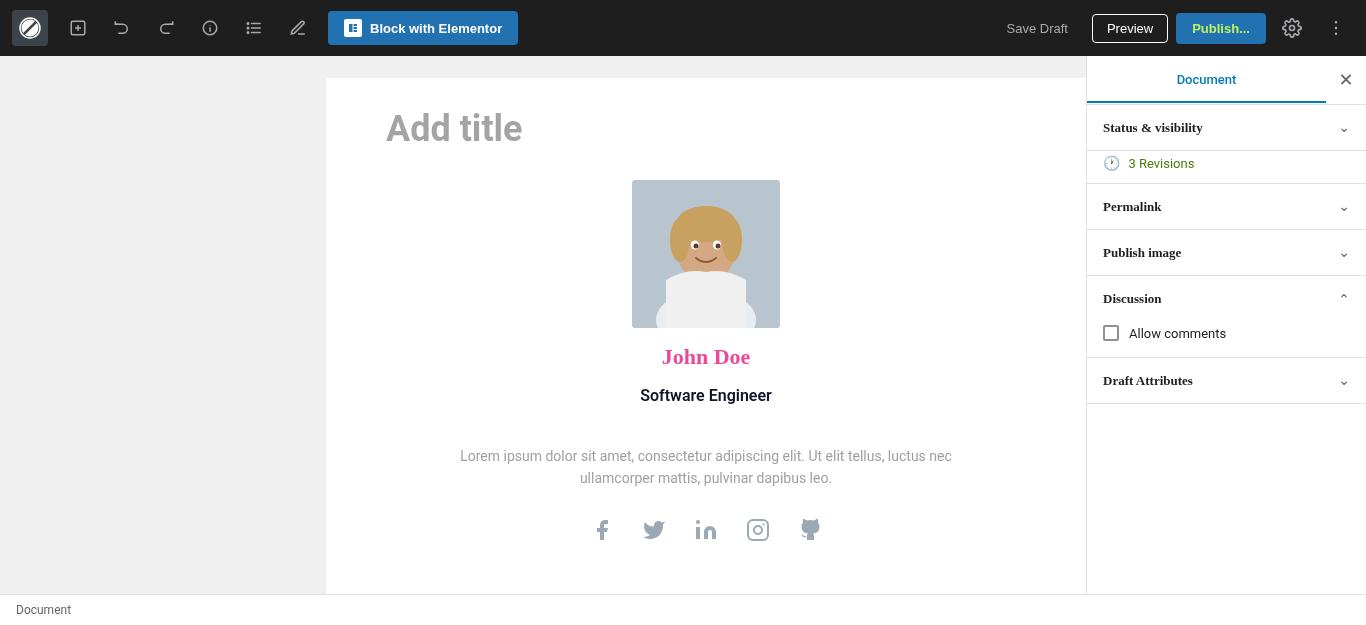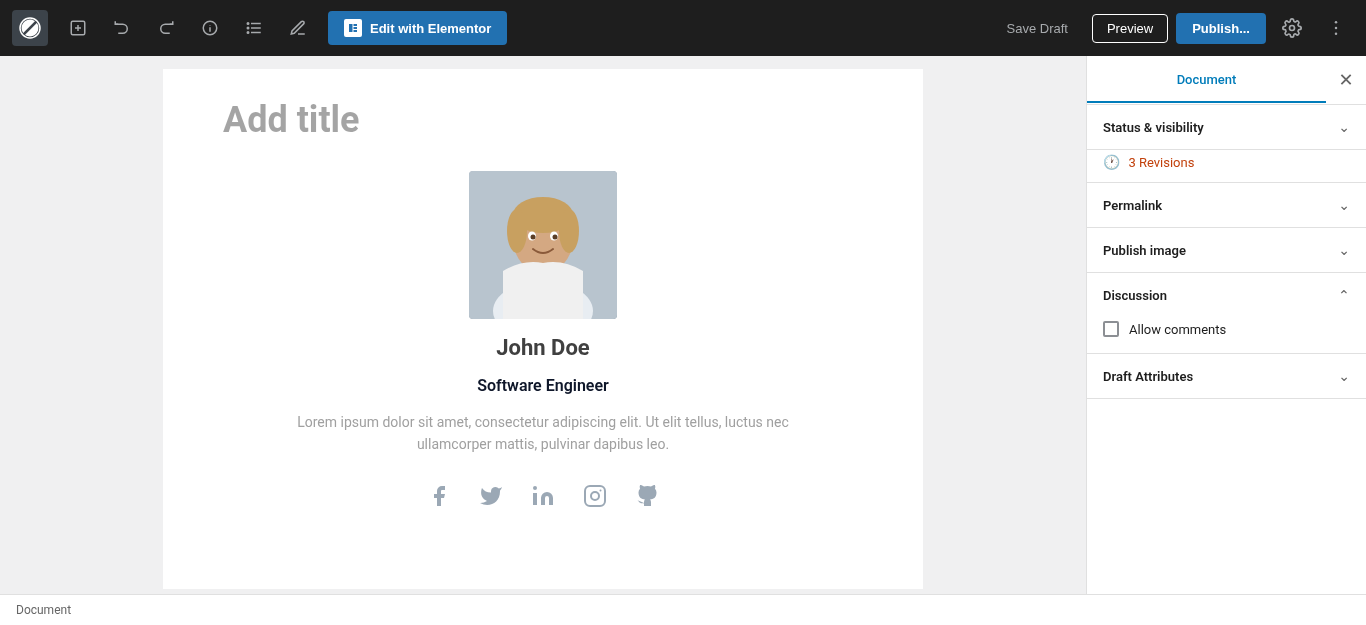--- a/index.html
+++ b/index.html
@@ -37,21 +37,21 @@
     .toolbar-right { margin-left: auto; display: flex; align-items: center; gap: 8px; }
     .save-draft-btn {
       background: transparent; border: none; color: #a7aaad;
       cursor: pointer; font-size: 13px; padding: 6px 10px;
     }
     .preview-btn {
       background: transparent; border: 1px solid #fff; color: #fff;
       cursor: pointer; font-size: 13px; padding: 6px 14px; border-radius: 4px; margin-left: 6px;
     }
     .publish-btn {
-      background: #2271b1; color: #ffffff; border: none;
+      background: #2271b1; color: #bef264; border: none;
       cursor: pointer; font-size: 13px; padding: 8px 16px; border-radius: 4px; font-weight: 600;
     }
     .settings-btn {
       width: 36px; height: 36px; background: transparent; border: none;
       color: #a7aaad; cursor: pointer; border-radius: 4px;
       display: flex; align-items: center; justify-content: center; font-size: 18px;
     }
     .more-btn {
       width: 36px; height: 36px; background: transparent; border: none;
       color: #a7aaad; cursor: pointer; border-radius: 4px;
@@ -59,50 +59,51 @@
     }
 
     
     .main-layout {
       display: flex; height: calc(625px - 56px);
     }
 
     
     .editor-area {
       flex: 1; background: #f0f0f1; overflow-y: auto;
-      display: flex; flex-direction: column; align-items: center;
-      padding: 13px 0;
+      display: flex; flex-direction: column; align-items: flex-end;
+      padding: 22px 0;
     }
     .page-content {
       background: #fff; width: 760px; min-height: 520px;
       padding: 30px 60px;
     }
     .page-title {
       font-size: 36px; color: #1e1e1e; font-weight: 700;
       margin-bottom: 30px; opacity: 0.4;
     }
     .profile-section {
       display: flex; flex-direction: column; align-items: center;
       gap: 16px;
     }
     .profile-image {
       width: 148px; height: 148px; border-radius: 4px;
       background: linear-gradient(135deg, #b0b8c5 0%, #8090a0 100%);
       overflow: hidden; display: flex; align-items: center; justify-content: center;
     }
 
     .profile-name {
-      font-size: 22px; font-weight: 700; color: #404040;
+      font-size: 22px; font-weight: 700; color: #ec4899; font-family: Liberation Serif, serif;
     }
     .profile-title {
       font-size: 16px; font-weight: 600; color: #0f172a;
     }
     .profile-bio {
       font-size: 14px; color: #a0a0a0; text-align: center; line-height: 1.6;
       max-width: 520px;
+      margin-top: 24px;
     }
     .social-icons {
       display: flex; gap: 20px; margin-top: 8px;
     }
     .social-icon {
       width: 32px; height: 32px; color: #9ba8b5;
       display: flex; align-items: center; justify-content: center;
       font-size: 24px;
     }
 
@@ -127,35 +128,35 @@
       color: #666; cursor: pointer; font-size: 18px; display: flex;
       align-items: center; justify-content: center;
     }
 
     
     .sidebar-section {
       border-bottom: 1px solid #e0e0e0;
     }
     .section-header {
       display: flex; align-items: center; justify-content: space-between;
-      padding: 14px 16px; cursor: pointer;
+      padding: 14px 16px; cursor: pointer; font-family: Liberation Serif, serif;
     }
     .section-title {
       font-size: 13px; font-weight: 600; color: #1e1e1e;
     }
     .section-chevron {
       font-size: 14px; color: #666;
     }
 
     
     .revisions-row {
       display: flex; align-items: center; gap: 8px; padding: 4px 16px 12px;
     }
     .revisions-text {
-      font-size: 13px; color: #c2410c; cursor: pointer; text-decoration: none;
+      font-size: 13px; color: #4d7c0f; cursor: pointer; text-decoration: none;
     }
 
     
     .allow-comments-row {
       display: flex; align-items: center; gap: 10px; padding: 4px 16px 16px;
     }
     .checkbox {
       width: 16px; height: 16px; border: 2px solid #8c8f94;
       border-radius: 2px; flex-shrink: 0; background: #fff;
       cursor: pointer;
@@ -237,21 +238,21 @@
 
   <button class="elementor-btn">
     <div class="el-icon">
       <svg viewBox="0 0 24 24">
           <rect x="4" y="4" width="7" height="16" fill="#2271b1"></rect>
           <rect x="13" y="4" width="7" height="4" fill="#2271b1"></rect>
           <rect x="13" y="10" width="7" height="4" fill="#2271b1"></rect>
           <rect x="13" y="16" width="7" height="4" fill="#2271b1"></rect>
         </svg>
     </div>
-    <span>Edit with Elementor</span>
+    <span>Block with Elementor</span>
   </button>
 
   <div class="toolbar-right">
     <button class="save-draft-btn">
       <span>Save Draft</span>
     </button>
     <button class="preview-btn">
       <span>Preview</span>
     </button>
     <button class="publish-btn">

